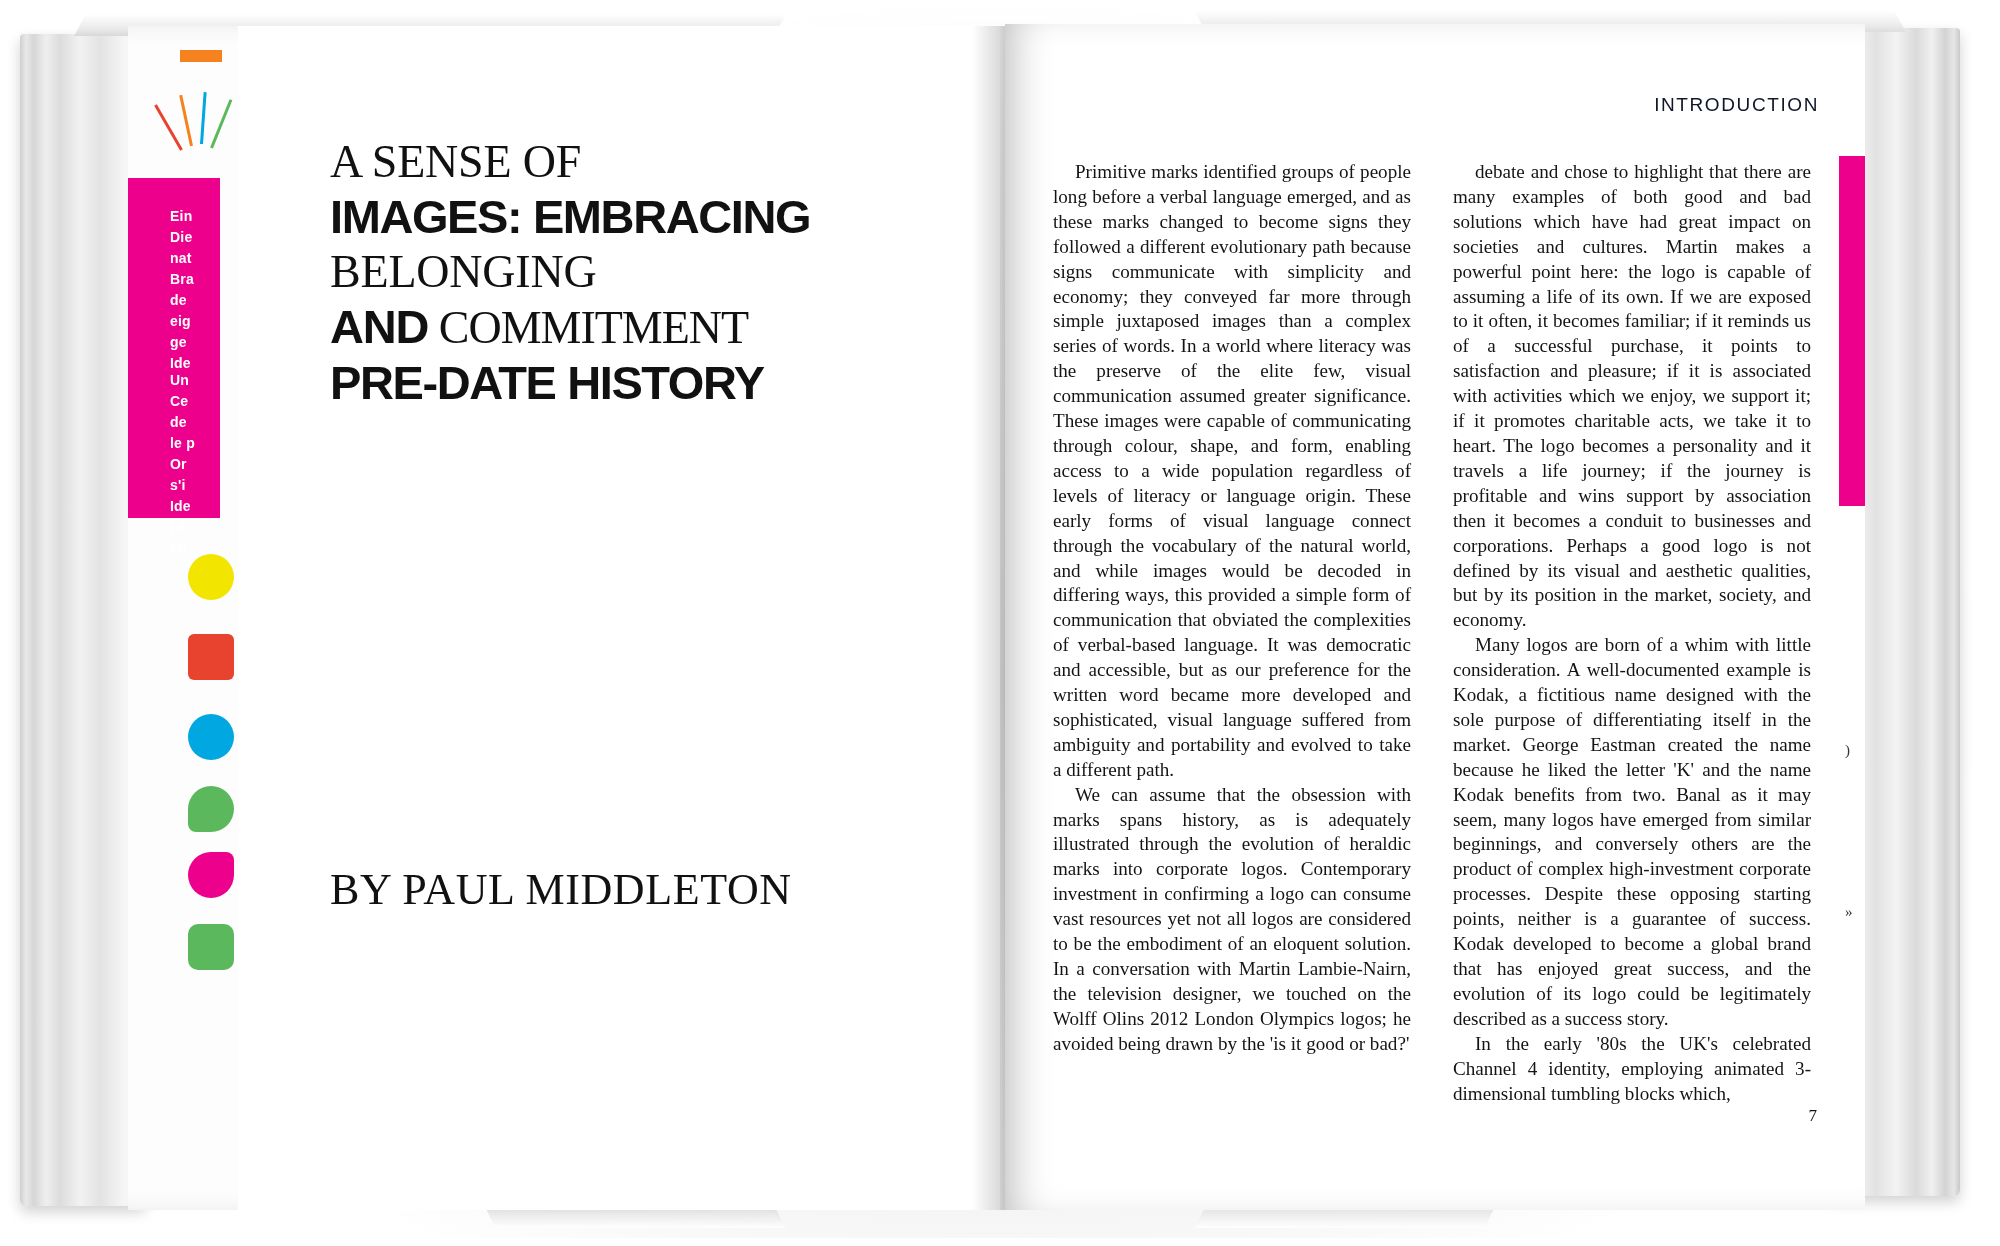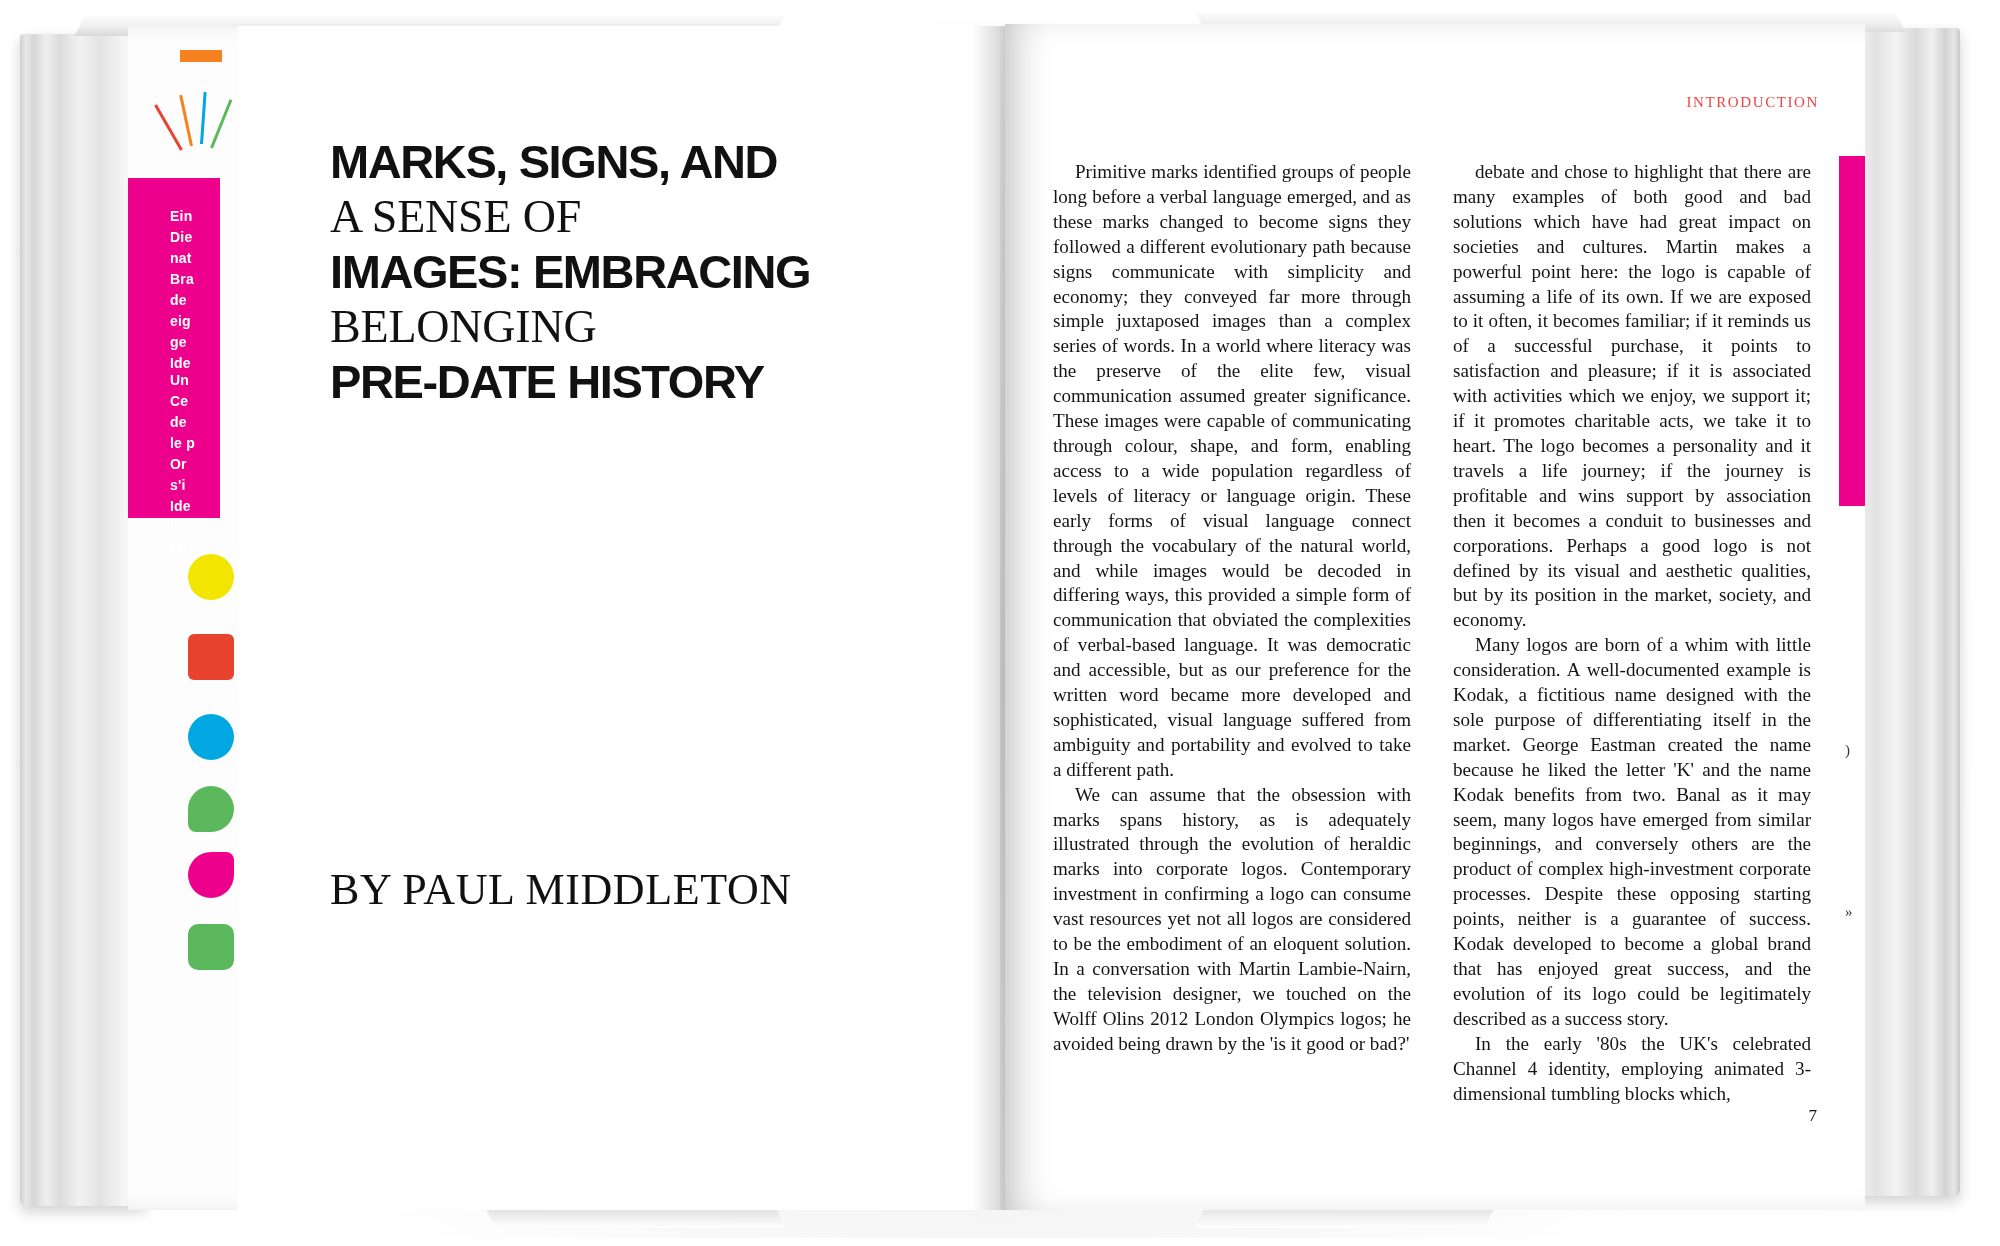--- a/index.html
+++ b/index.html
@@ -201,24 +201,24 @@
     width: 860px;
     height: 1186px;
     background: #ffffff;
     box-shadow: inset 26px 0 40px -20px rgba(0,0,0,0.28);
     overflow: hidden;
   }
   .running-head {
     position: absolute;
     right: 46px;
     top: 70px;
-    font-family: Liberation Serif, serif;
-    font-size: 15px;
+    font-family: Liberation Sans, sans-serif;
+    font-size: 19px;
     letter-spacing: 1.6px;
-    color: #ef4444;
+    color: #0f172a;
   }
   .columns {
     position: absolute;
     left: 48px;
     top: 128px;
     width: 760px;
     display: flex;
     gap: 42px;
   }
   .col {
@@ -385,24 +385,24 @@
         <div class="logo-row" style="top:818px;">
           <div class="blob" style="border-radius:50% 8px 50% 50%; background:#ec008c;"></div>
         </div>
         <div class="logo-row" style="top:890px;">
           <div class="blob" style="border-radius:10px; background:#5cb85c;"></div>
         </div>
       </div>
 
       <div class="title-page">
         <div class="title-block">
-          <div class="t-line t-bold">MARKS, SIGNS, AND</div>
           <div class="t-line t-serif">A SENSE OF</div>
           <div class="t-line t-bold">IMAGES: EMBRACING</div>
           <div class="t-line t-serif">BELONGING</div>
+          <div class="t-line t-mixed"><b>AND</b><span> COMMITMENT</span></div>
           <div class="t-line t-bold">PRE-DATE HISTORY</div>
         </div>
         <div class="byline">BY PAUL MIDDLETON</div>
       </div>
     </div>
 
     <div class="gutter"></div>
 
     <div class="page-right">
       <div class="running-head">INTRODUCTION</div>

